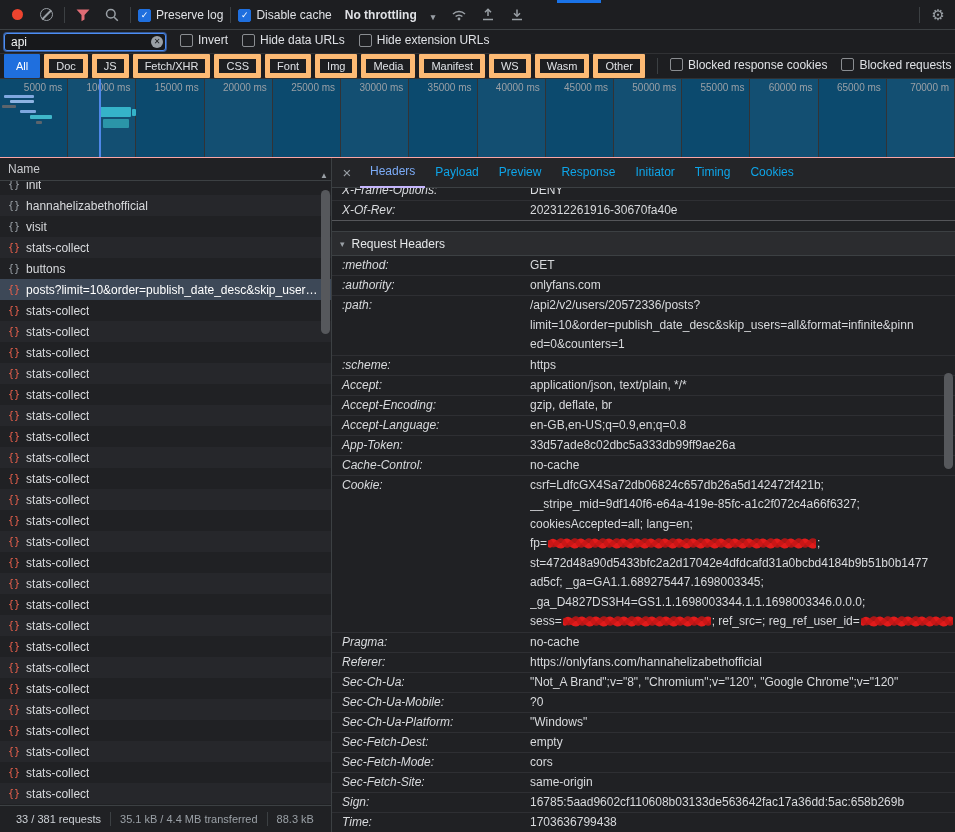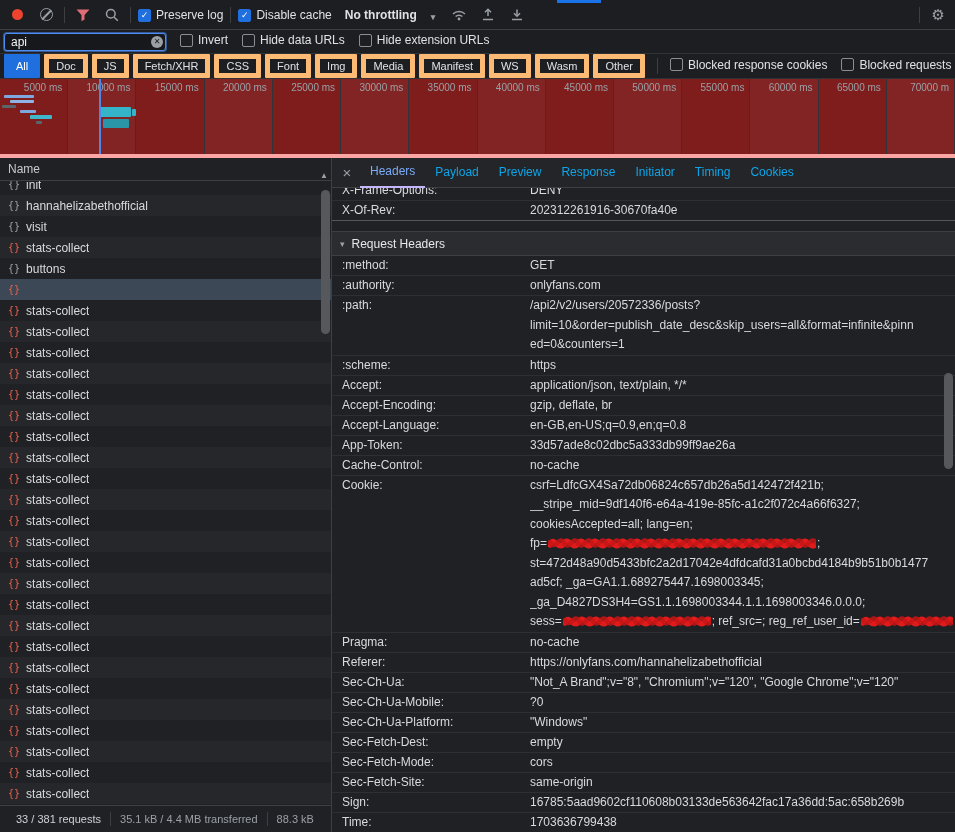--- a/index.html
+++ b/index.html
@@ -42,22 +42,22 @@
   
   .chipbar{position:absolute;left:0;top:54px;width:955px;height:25px;background:#1d1e21;
            border-bottom:1px solid #303134;display:flex;align-items:center;gap:12px;padding:0 4px;}
   .chips{display:flex;align-items:center;gap:4px;}
   .chip{border:5px solid #fdba74;border-radius:1px;padding:1px 7px;font-size:11px;color:#dfe1e5;
         cursor:pointer;white-space:nowrap;}
   .chip.sel{background:#1f6fde;border-color:#1f6fde;color:#fff;}
   .advfilters{display:flex;align-items:center;gap:14px;}
 
   
-  .overview{position:absolute;left:0;top:79px;width:955px;height:79px;background:#7f1d1d;
-            border-bottom:4px solid #fca5a5;overflow:hidden;}
+  .overview{position:absolute;left:0;top:79px;width:955px;height:79px;background:#0c4a6e;
+            border-bottom:1px solid #fca5a5;overflow:hidden;}
   .ovcols{position:absolute;inset:0;display:flex;}
   .ovcol{flex:1 1 0;border-right:1px solid #323336;height:100%;}
   .ovcol:nth-child(even){background:rgba(255,255,255,.03);}
   .ovtick{font-size:10px;color:#9aa0a6;text-align:right;padding:3px 5px 0 0;white-space:nowrap;overflow:hidden;}
   .ovbars{position:absolute;inset:0;}
   .ovbar{position:absolute;border-radius:1px;}
   .ovline{position:absolute;top:0;bottom:0;width:2px;background:#4f87e8;}
 
   
   .main{position:absolute;left:0;top:158px;width:955px;height:674px;display:flex;}
@@ -83,21 +83,21 @@
   
   .right{flex:1;height:100%;display:flex;flex-direction:column;position:relative;background:#202124;overflow:hidden;}
   .tabbar{height:30px;flex:none;background:#242528;border-bottom:1px solid #3c4043;display:flex;align-items:center;padding-left:2px;}
   .tabclose{width:26px;text-align:center;font-size:15px;color:#9aa0a6;cursor:pointer;flex:none;}
   .tab{padding:0 10px;height:30px;line-height:29px;color:#0ea5e9;cursor:pointer;flex:none;}
   .tab.active{color:#7cacf8;border-bottom:2px solid #c4b5fd;line-height:27px;}
   .hcontent{flex:1;overflow:hidden;}
   .hrow{display:flex;align-items:flex-start;border-bottom:1px solid #2e2f33;line-height:19px;}
   .hrow.clipped{margin-top:-7px;}
   .hrow.send{border-bottom:1px solid #55565a;justify-content:center;}
-  .hname{flex:0 0 198px;padding-left:10px;color:#d8dadd;}
+  .hname{flex:0 0 198px;padding-left:10px;color:#d8dadd;font-style:italic;}
   .hvalue{flex:1;word-break:break-all;color:#d8dadd;}
   .vline{line-height:19.5px;white-space:nowrap;overflow:hidden;}
   .section-header{display:flex;align-items:center;gap:7px;margin-top:10px;height:25px;background:#2b2c2f;
                   border-top:1px solid #3c4043;border-bottom:1px solid #3c4043;padding:0 8px;color:#e6e8ea;}
   .tri{font-size:9px;color:#9aa0a6;}
   .redact{vertical-align:-3px;margin:0 1px;}
   .dthumb{position:absolute;right:2px;top:215px;width:9px;height:96px;background:#56585c;border-radius:5px;cursor:pointer;}
 </style>
 </head>
 <body>
@@ -300,20 +300,21 @@
           <div class="lrow">
             <span class="ric err">{}</span>
             <span class="rlabel">stats-collect</span>
           </div>
           <div class="lrow">
             <span class="ric">{}</span>
             <span class="rlabel">buttons</span>
           </div>
           <div class="lrow sel">
             <span class="ric err">{}</span>
+            <span class="rlabel">posts?limit=10&amp;order=publish_date_desc&amp;skip_user…</span>
           </div>
           <div class="lrow">
             <span class="ric err">{}</span>
             <span class="rlabel">stats-collect</span>
           </div>
           <div class="lrow">
             <span class="ric err">{}</span>
             <span class="rlabel">stats-collect</span>
           </div>
           <div class="lrow">

